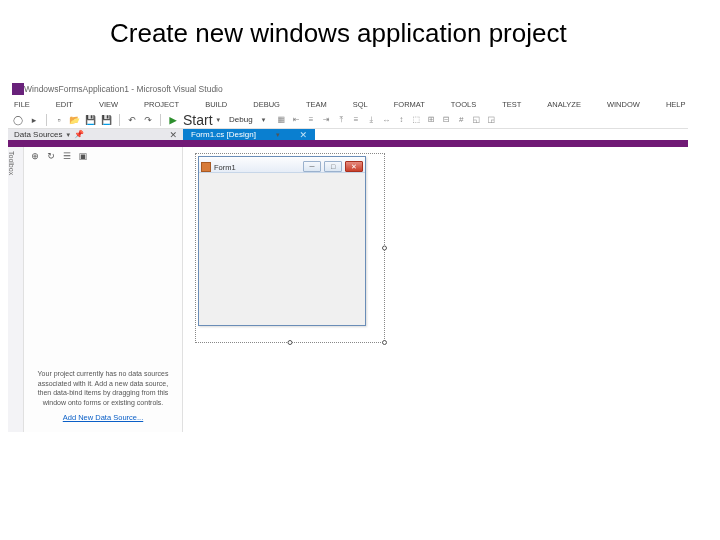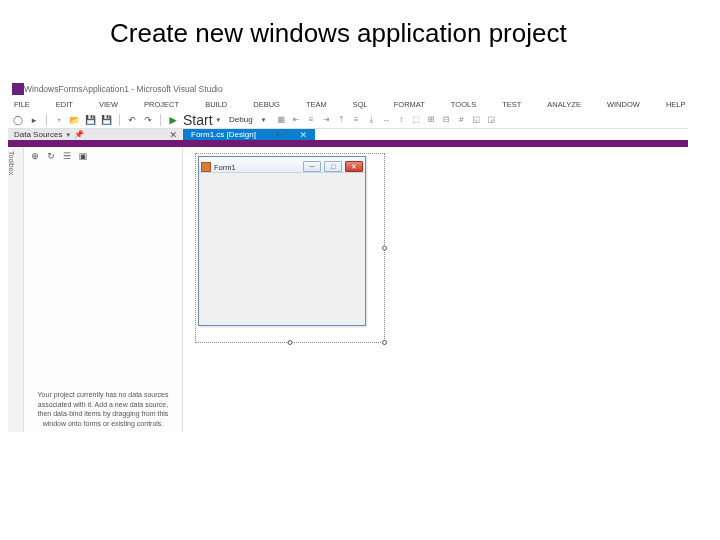--- a/index.html
+++ b/index.html
@@ -130,20 +130,21 @@
     <div class="body">
       <div class="vtab">Toolbox</div>
       <div class="ds-panel">
         <div class="ds-tb">
           <span class="tb-ico">⊕</span>
           <span class="tb-ico">↻</span>
           <span class="tb-ico">☰</span>
           <span class="tb-ico">▣</span>
         </div>
         <div class="ds-msg">Your project currently has no data sources associated with it. Add a new data source, then data-bind items by dragging from this window onto forms or existing controls.</div>
+        <div class="ds-link">Add New Data Source...</div>
       </div>
       <div class="canvas">
         <div class="design">
           <span class="handle h-r"></span>
           <span class="handle h-b"></span>
           <span class="handle h-br"></span>
           <div class="form">
             <div class="form-tb">
               <span class="form-ico"></span>
               <span class="form-title">Form1</span>

